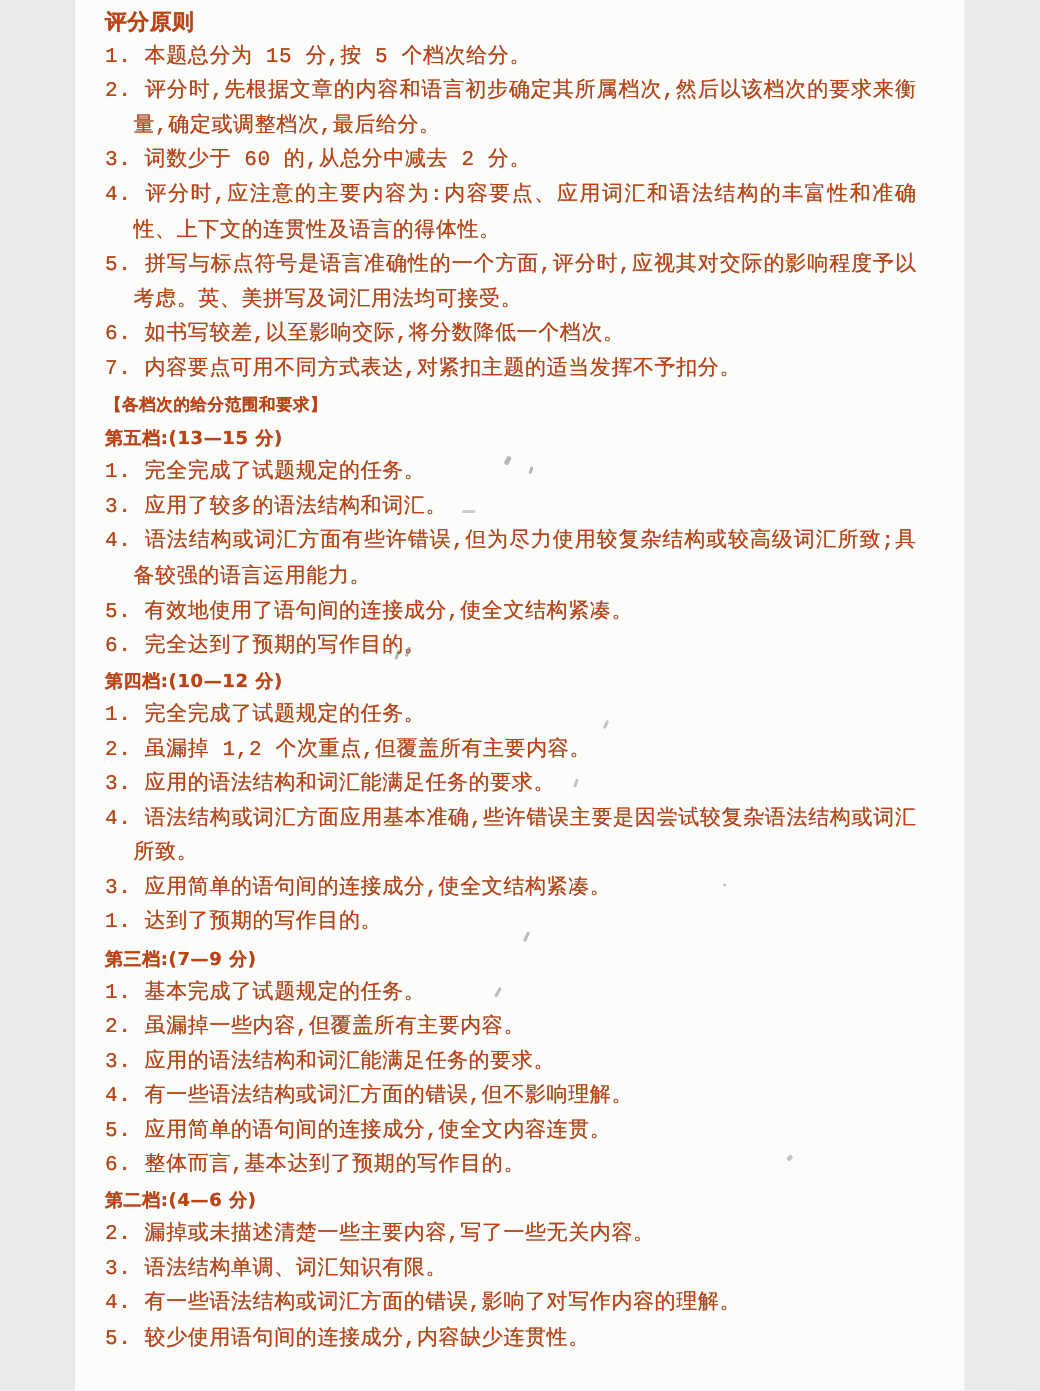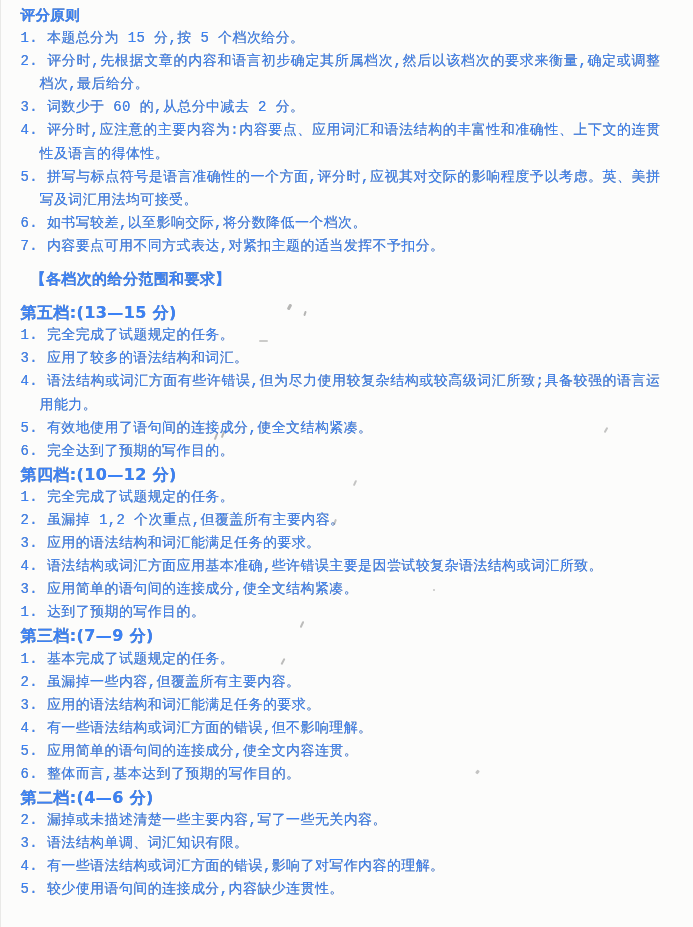--- a/index.html
+++ b/index.html
@@ -2,25 +2,25 @@
 <html lang="zh"><head>
 <meta charset="utf-8">
 <style>
   html, body {
     margin: 0;
     padding: 0;
     background: #e9e9e7;
   }
   .page {
     position: relative;
-    width: 692px;
+    width: 593px;
     height: 927px;
     margin: 0 auto;
     background: #fcfcfb;
-    color: #3b82f6;
+    color: #c2410c;
     font-family: "DejaVu Sans", "Liberation Sans", sans-serif;
     font-size: 14px;
     line-height: 23.1px;
     letter-spacing: 0.4px;
     box-sizing: border-box;
     padding: 4px 32px 0 20px;
     overflow: hidden;
     text-align: justify;
     
     text-shadow: 0 0 0.45px rgba(20,20,20,0.55);
@@ -30,28 +30,28 @@
     margin: 0;
     font-size: 14.5px;
   }
   .item {
     margin: 0;
     padding-left: 19px;
     text-indent: -19px;
     font-family: Liberation Mono, monospace;
   }
   .band-heading {
-    margin: 10px;
+    margin: 0;
     font-weight: bold;
-    font-size: 15px;
+    font-size: 11px;
   }
   .band-title {
     margin: 0;
     font-weight: bold;
-    font-size: 16px;
+    font-size: 12px;
   }
   
   .speck {
     position: absolute;
     background: #6f6f6d;
     opacity: 0.5;
     border-radius: 1px;
     pointer-events: none;
   }
   .s1 { left: 287px; top: 304px; width: 3px; height: 6px; transform: rotate(28deg); }

